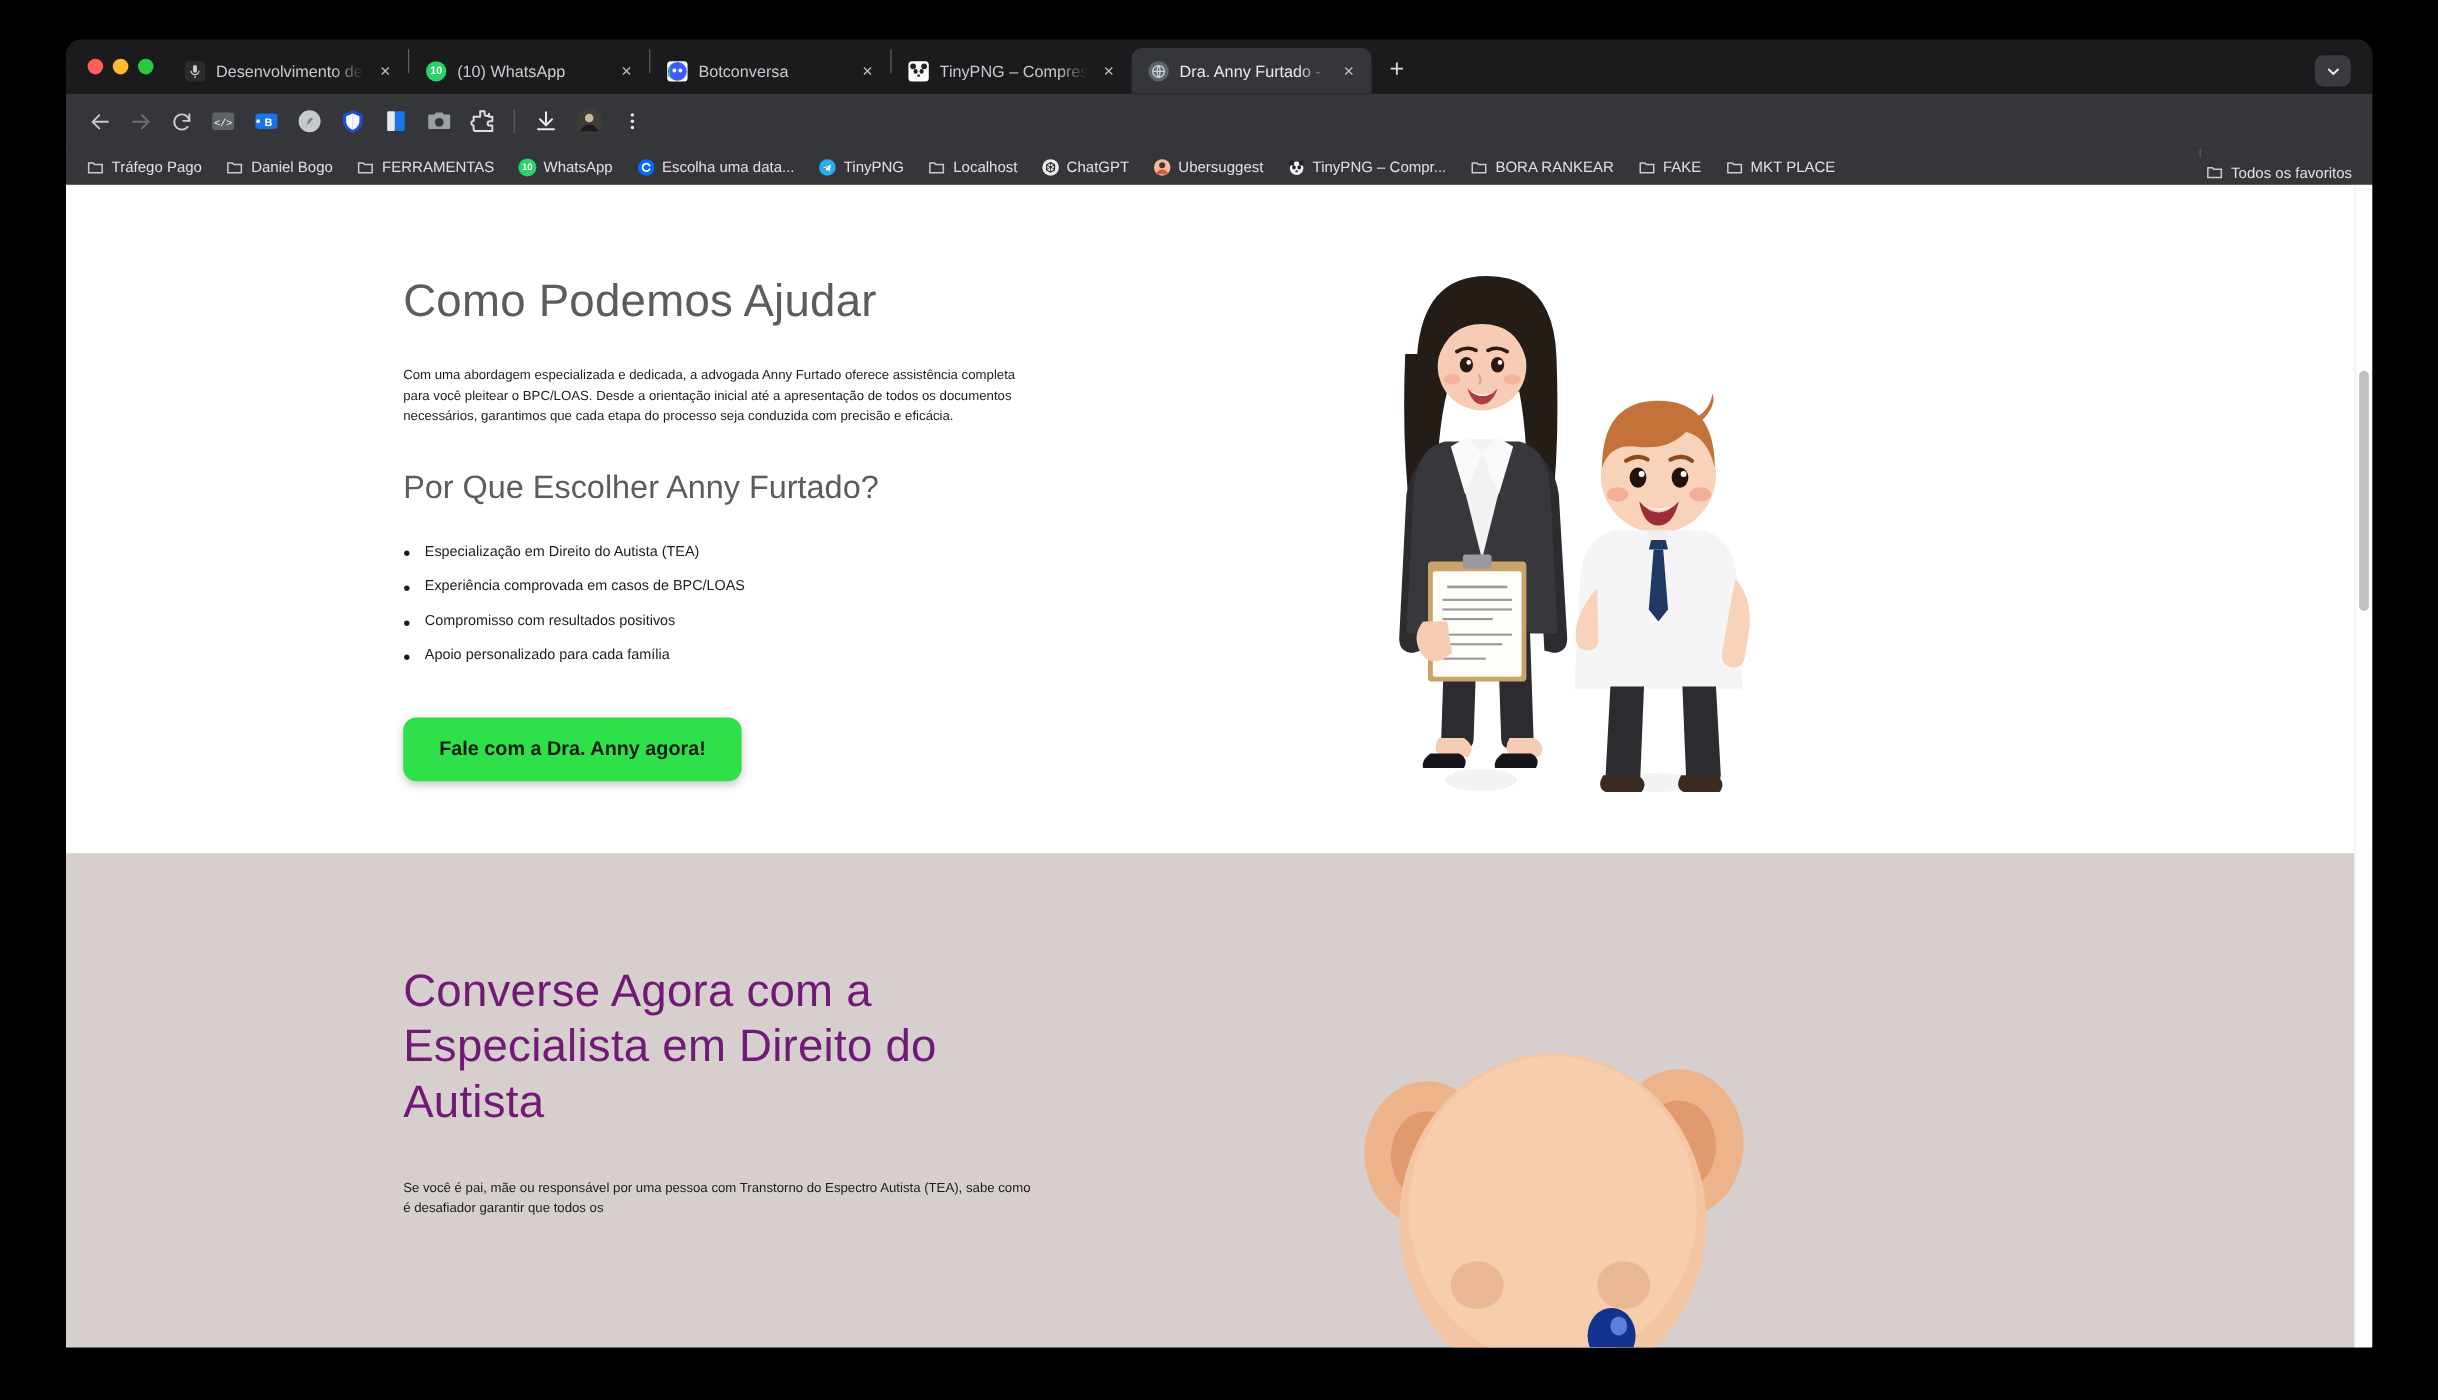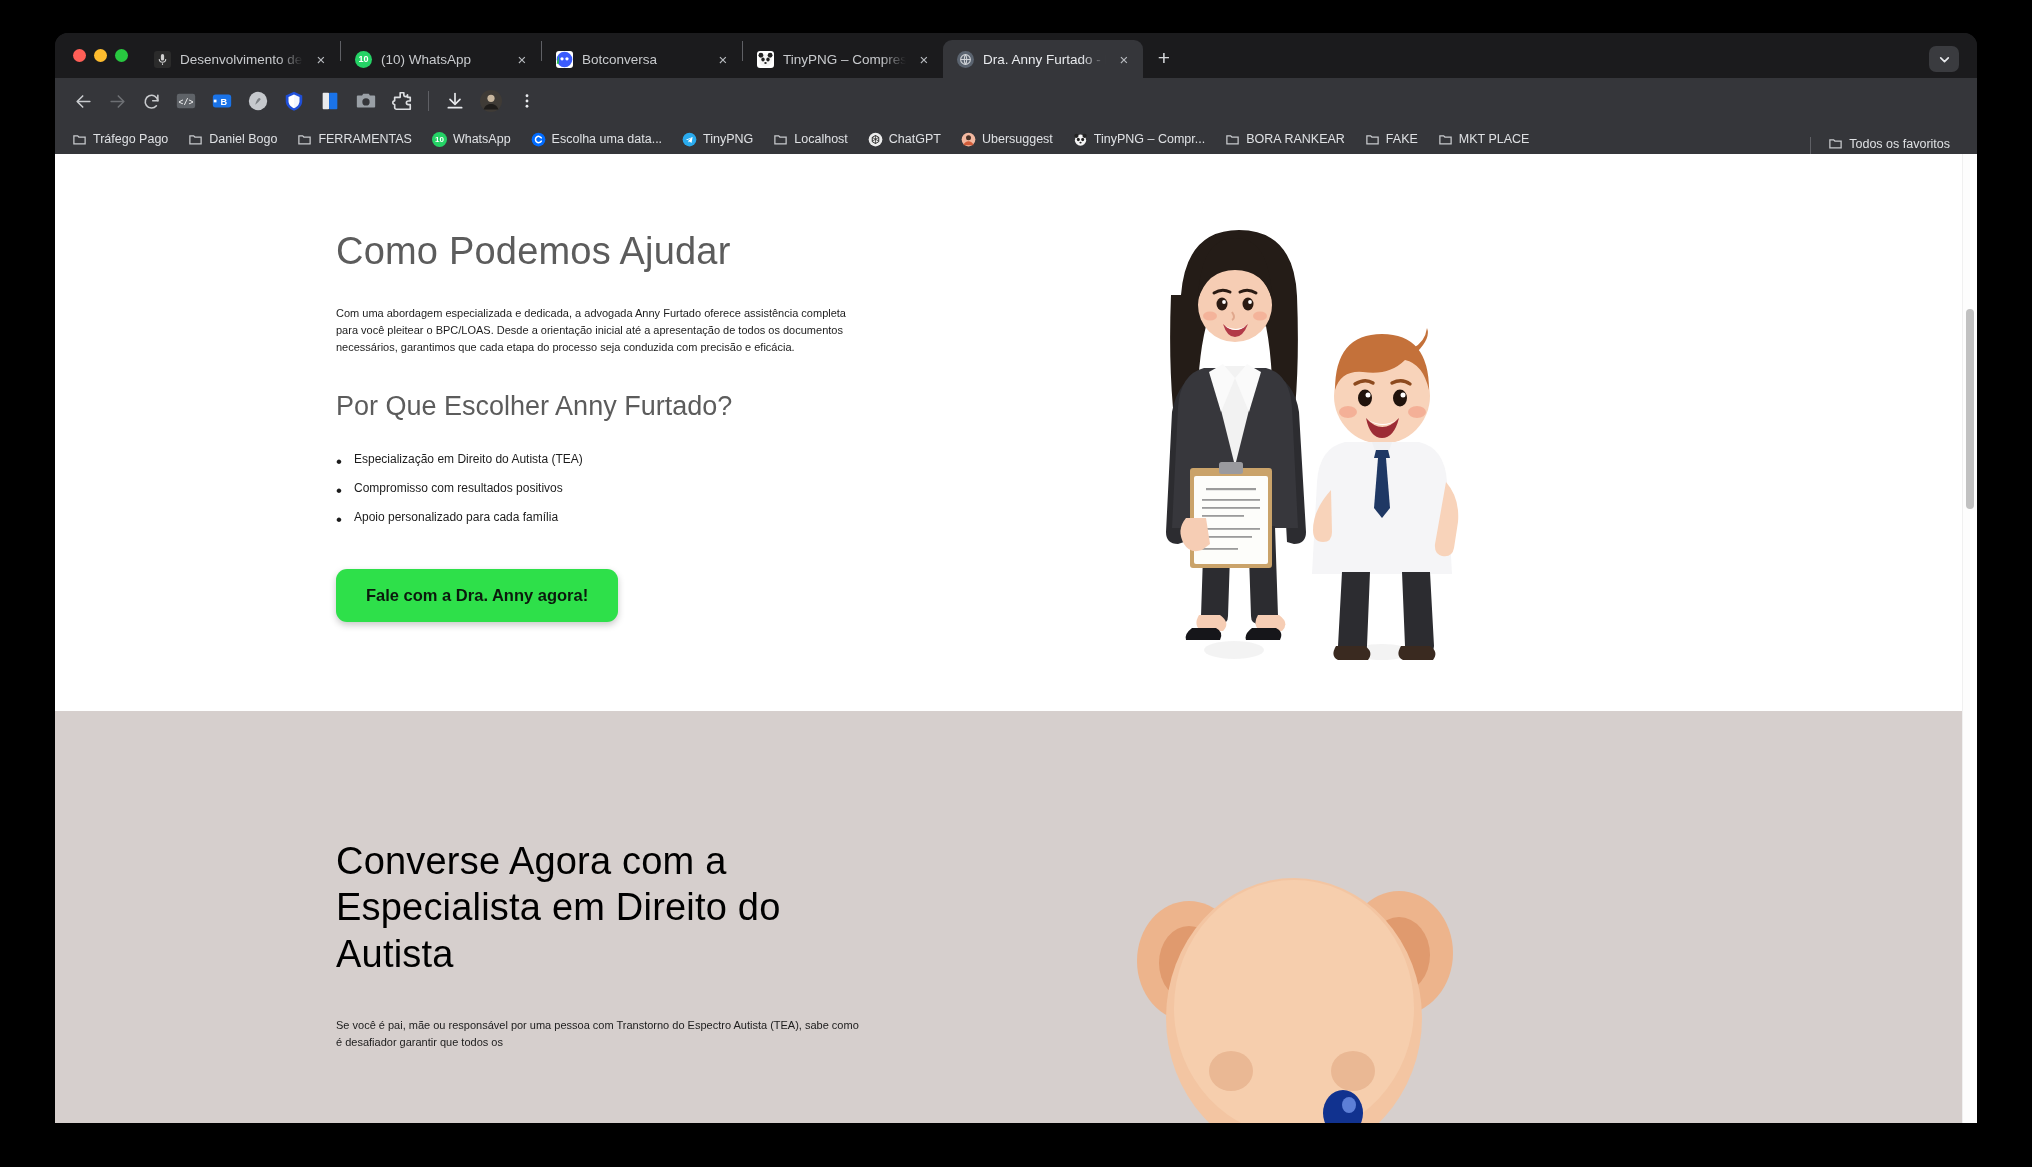--- a/index.html
+++ b/index.html
@@ -148,22 +148,22 @@
     padding: 3px 7px; border-radius: 5px;
     white-space: nowrap; flex: 0 0 auto;
   }
   .bm-icon {
     width: 15px; height: 15px; flex: 0 0 15px;
     display: flex; align-items: center; justify-content: center;
     font-size: 9px; border-radius: 3px;
   }
   .bm-folder svg { width: 15px; height: 15px; }
   #bm-right {
-    position: absolute; right: 20px; top: 0;
-    height: 30px; display: flex; align-items: flex-end; gap: 2px;
+    position: absolute; right: 10px; top: 0;
+    height: 30px; display: flex; align-items: flex-start; gap: 2px; flex-direction: column;
   }
   #bm-right .tb-divider { height: 17px; margin: 0 8px 0 2px; }
 
   
   #page-viewport {
     position: relative;
     height: 969px;
     background: #ffffff;
     overflow: hidden;
   }
@@ -242,22 +242,22 @@
     height: 412px;
     background: #d6cfcd;
     padding: 72px 0 0 0;
   }
   #section-chat .inner {
     position: relative;
     width: 1360px; margin: 0 auto;
     display: flex;
   }
   #section-chat h2.section-title {
-    color: #000000; margin-bottom: 40px;
-    max-width: 500px; line-height: 1.22; margin-top: 35px;
+    color: #701a75; margin-bottom: 40px;
+    max-width: 500px; line-height: 1.22;
   }
   #section-chat p.body-text { color: #1c1c1c; }
   #teddy-illustration { width: 430px; height: 330px; margin-top: 30px; }
 </style>
 </head>
 <body>
 
 <div id="browser-window">
 
   <div id="tab-strip">
@@ -574,20 +574,21 @@
   <div id="page-viewport">
 
     <section id="section-help">
       <div class="inner">
         <div class="col-text">
           <h2 class="section-title">Como Podemos Ajudar</h2>
           <p class="body-text">Com uma abordagem especializada e dedicada, a advogada Anny Furtado oferece assistência completa para você pleitear o BPC/LOAS. Desde a orientação inicial até a apresentação de todos os documentos necessários, garantimos que cada etapa do processo seja conduzida com precisão e eficácia.</p>
           <h3 class="sub-title">Por Que Escolher Anny Furtado?</h3>
           <ul class="benefits">
             <li>Especialização em Direito do Autista (TEA)</li>
+            <li>Experiência comprovada em casos de BPC/LOAS</li>
             <li>Compromisso com resultados positivos</li>
             <li>Apoio personalizado para cada família</li>
           </ul>
           <button id="cta-button">Fale com a Dra. Anny agora!</button>
         </div>
 
         <div class="col-art">
           <svg id="lawyer-illustration" viewBox="0 0 420 470">
 
             <ellipse cx="148" cy="450" rx="30" ry="9" fill="#e8e8e8" opacity=".5"></ellipse>

